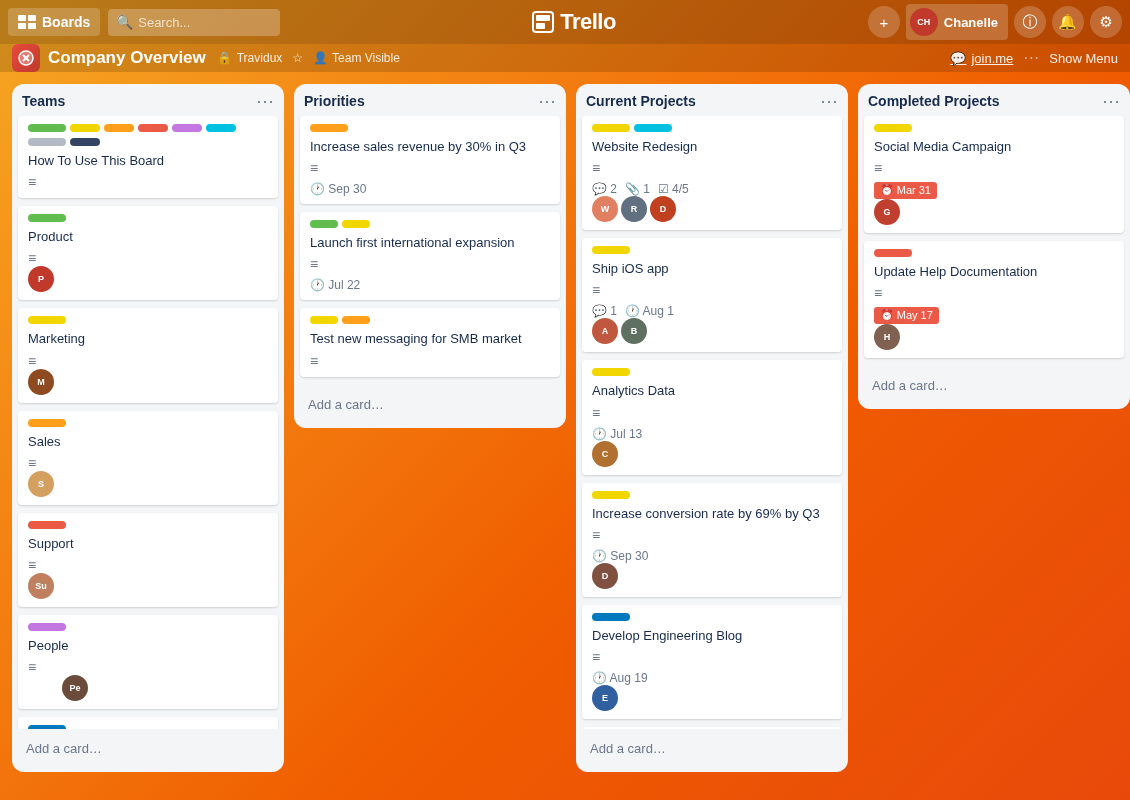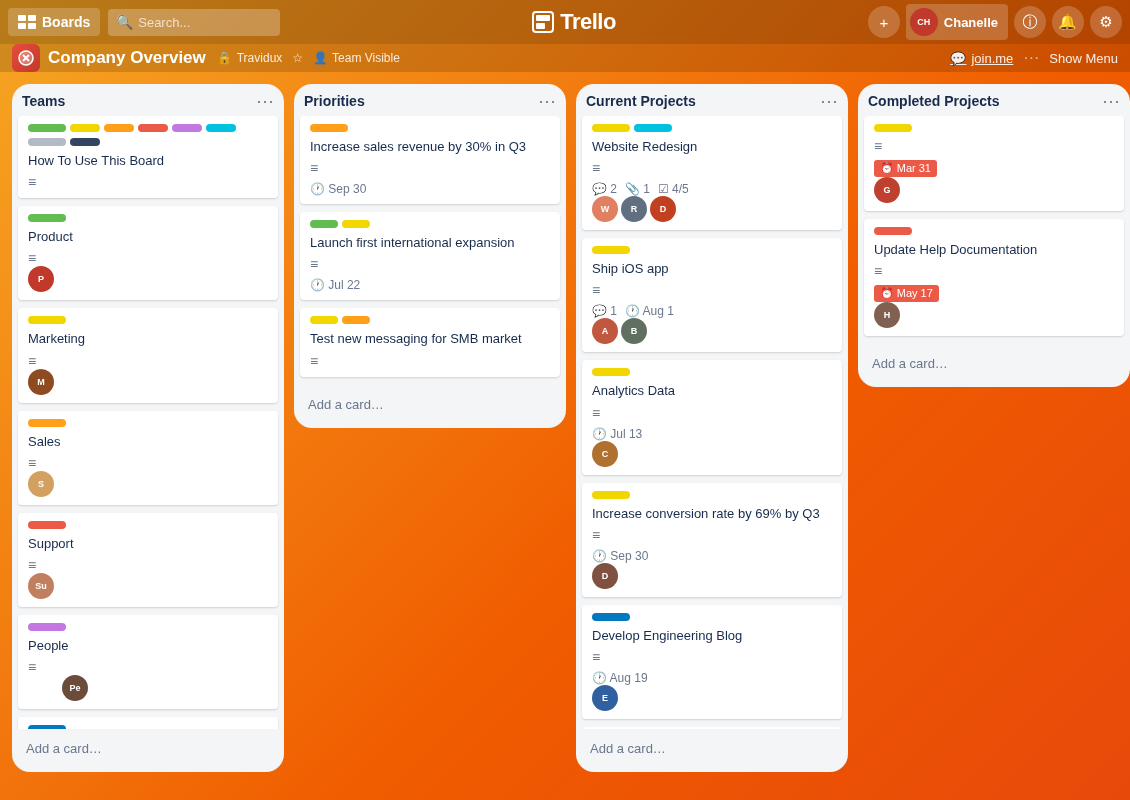--- a/index.html
+++ b/index.html
@@ -135,21 +135,21 @@
       gap: 10px;
       padding: 12px;
       overflow-x: auto;
       height: calc(800px - 44px - 44px);
       align-items: flex-start;
     }
 
     
     .list {
       background: #f4f5f7;
-      border-radius: 18px;
+      border-radius: 12px;
       width: 272px;
       min-width: 272px;
       max-height: 100%;
       display: flex;
       flex-direction: column;
     }
     .list-header {
       display: flex; align-items: center; justify-content: space-between;
       padding: 8px 10px 6px;
     }
@@ -524,20 +524,21 @@
     <div class="list">
       <div class="list-header">
         <span class="list-title">Completed Projects</span>
         <button class="list-menu-btn">···</button>
       </div>
       <div class="list-cards">
         <div class="card">
           <div class="card-labels">
             <span class="label label-yellow" style="width: 38px;"></span>
           </div>
+          <div class="card-title">Social Media Campaign</div>
           <div style="color: rgb(107, 119, 140); font-size: 14px; margin-top: 2px;">≡</div>
           <div class="card-meta">
             <span class="card-meta-item due-badge overdue">⏰ Mar 31</span>
           </div>
           <div class="card-avatars">
             <div class="card-avatar" style="background: rgb(192, 64, 48); color: rgb(255, 255, 255);">G</div>
           </div>
         </div>
         <div class="card">
           <div class="card-labels">

